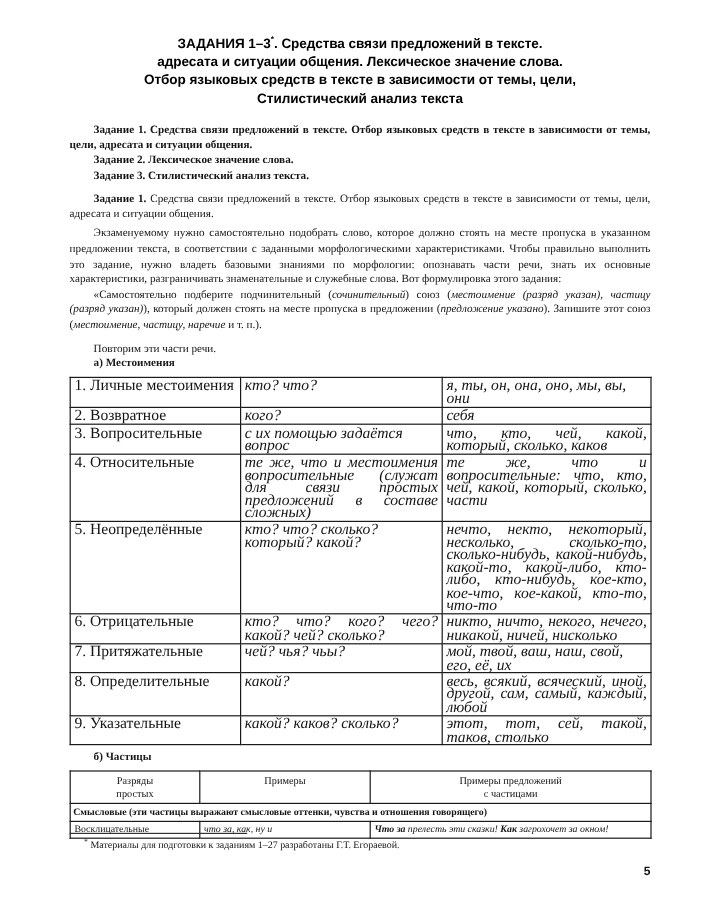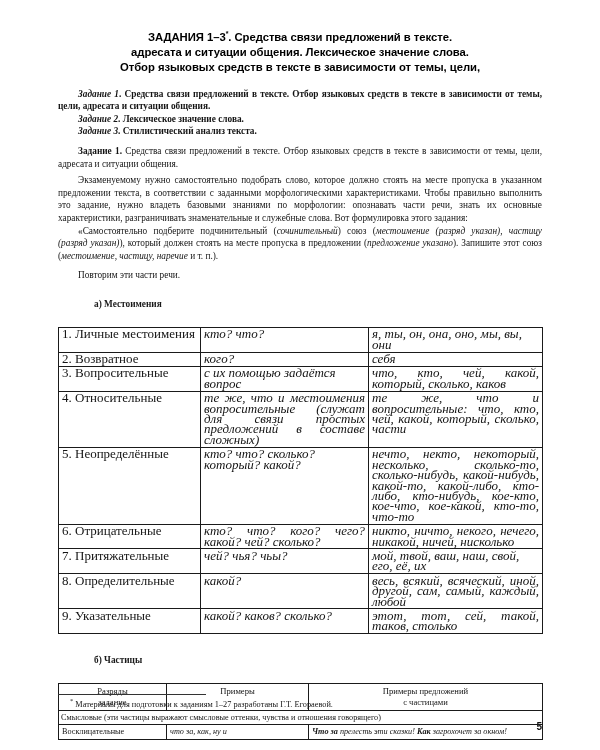--- a/index.html
+++ b/index.html
@@ -46,27 +46,27 @@
   p.tx {
     margin: 0;
     font-size: 9.3px;
     line-height: 12.6px;
     text-align: justify;
     text-indent: 20px;
     color: #141414;
   }
   .b { font-weight: bold; }
   .i { font-style: italic; margin-top: 36px; }
-  .bi { font-weight: bold; font-style: italic; }
+  .bi { font-weight: bold; }
 
   .gap-s { height: 7px; }
   .gap-xs { height: 4px; }
 
   .subhead {
-    margin: 16px;
+    margin: 0;
     font-size: 9.3px;
     line-height: 12.8px;
     font-weight: bold;
     text-indent: 20px;
   }
 
   
   table.tbl {
     width: 100%;
     border-collapse: collapse;
@@ -96,21 +96,21 @@
   table.t-part col.p2 { width: 142px; }
   table.t-part col.p3 { width: 234px; }
   table.t-part th {
     text-align: center;
     font-weight: normal;
     font-size: 8.6px;
     line-height: 11px;
     padding: 2px 3px;
   }
   table.t-part td.span {
-    font-weight: normal;
+    font-weight: bold;
     font-size: 8.2px;
     padding-left: 2px;
   }
   table.t-part td.pcat { font-size: 8.2px; }
   table.t-part td.pex  { font-style: italic; font-size: 8.2px; }
   table.t-part td.psent { font-style: italic; font-size: 8.2px; text-align: justify; }
   table.t-part td.psent .bi { font-weight: bold; font-style: italic; }
 
   
   .footnote-wrap {
@@ -144,20 +144,21 @@
 </style>
 </head>
 <body>
 
 <div class="page">
 
   <div class="head">
     <span class="l1"><span>ЗАДАНИЯ 1–3</span><sup>*</sup><span>. Средства связи предложений в тексте.</span></span>
     <span class="l1">адресата и ситуации общения. Лексическое значение слова.</span>
     <span class="l1">Отбор языковых средств в тексте в зависимости от темы, цели,</span>
+    <span class="l1">Стилистический анализ текста</span>
   </div>
 
   <div class="gap-a"></div>
 
   <p class="tx"><span class="bi">Задание 1</span><span class="b">. Средства связи предложений в тексте. Отбор языковых средств в тексте в зависимости от темы, цели, адресата и ситуации общения.</span></p>
   <p class="tx"><span class="bi">Задание 2</span><span class="b">. Лексическое значение слова.</span></p>
   <p class="tx"><span class="bi">Задание 3</span><span class="b">. Стилистический анализ текста.</span></p>
 
   <div class="gap-s"></div>
 
@@ -233,21 +234,21 @@
   <p class="subhead">б) Частицы</p>
 
   <table class="tbl t-part">
     <colgroup>
         <col class="p1">
         <col class="p2">
         <col class="p3">
       </colgroup>
     <thead>
       <tr>
-        <th><span>Разряды</span><br><span>задание</span></th>
+        <th><span>Разряды</span><br><span>простых</span></th>
         <th><span>Примеры</span><br><span></span></th>
         <th><span>Примеры предложений</span><br><span>с частицами</span></th>
       </tr>
     </thead>
     <tbody>
       <tr>
         <td class="span" colspan="3">Смысловые (эти частицы выражают смысловые оттенки, чувства и отношения говорящего)</td>
       </tr>
       <tr>
         <td class="pcat">Восклицательные</td>

